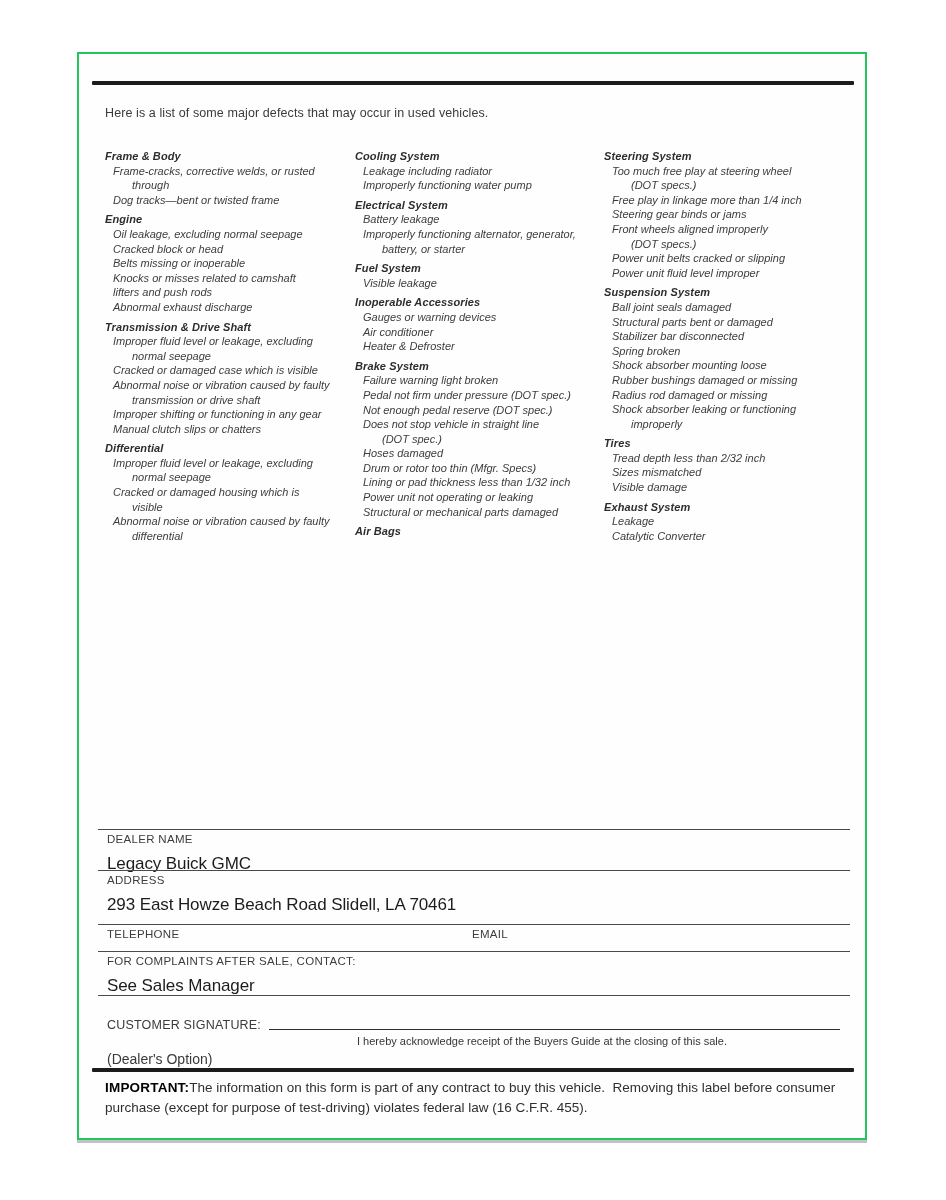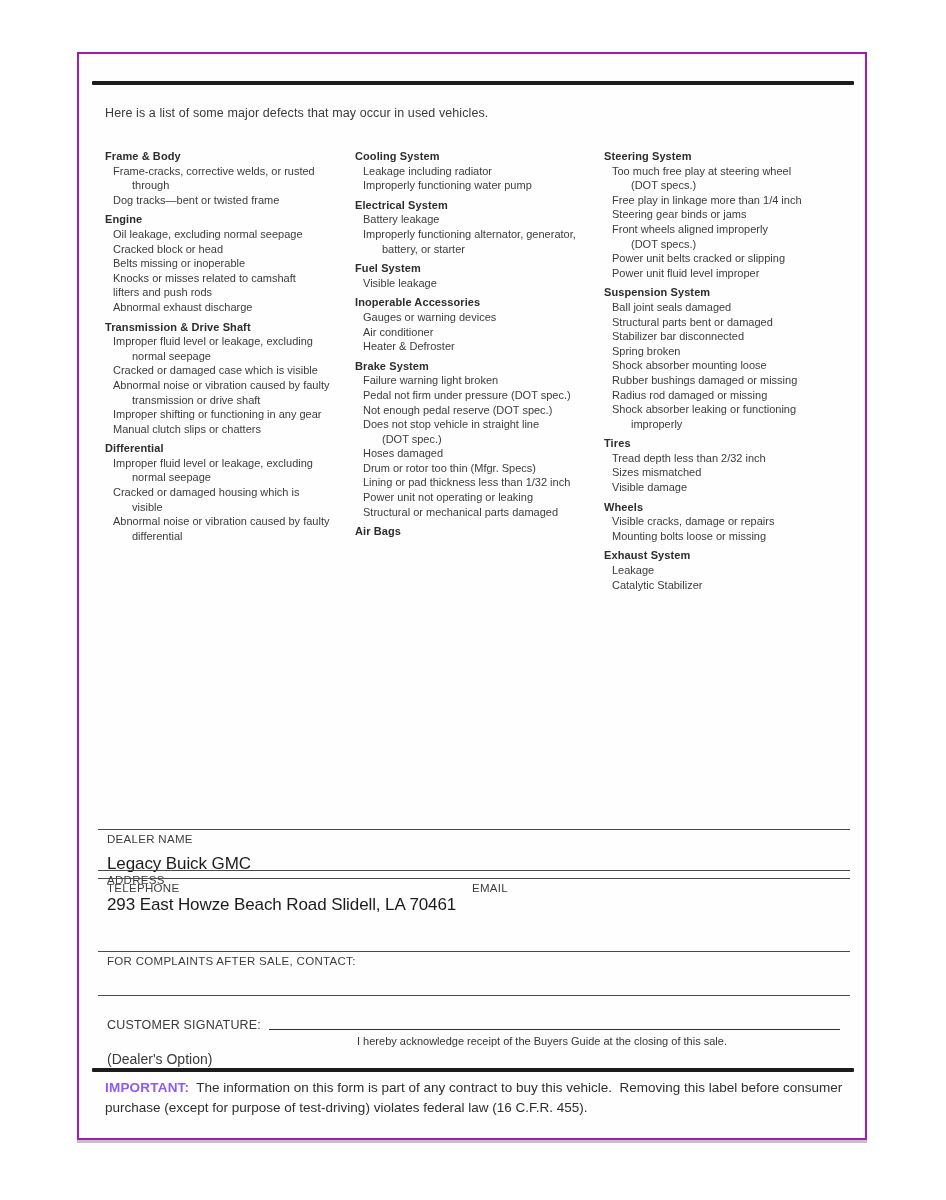--- a/index.html
+++ b/index.html
@@ -3,39 +3,39 @@
 <meta charset="utf-8">
 <style>
   html,body{margin:0;padding:0;}
   body{
     width:946px;height:1200px;position:relative;background:#ffffff;
     font-family:"Liberation Sans","DejaVu Sans",sans-serif;
     color:#383838;overflow:hidden;
   }
   .frame{
     position:absolute;left:77px;top:52px;width:786px;height:1084px;
-    border:2px solid #a21caf;background:#fefefe;
+    border:2px solid #22c55e;background:#fefefe;
     box-shadow:0 3px 0 rgba(120,120,120,.45);
   }
   .rule{position:absolute;background:#1c1c1c;height:4px;border-radius:1px;}
   .rule.top{left:13px;width:762px;top:27px;}
   .rule.mid{left:13px;width:762px;top:1014px;height:4px;}
   .intro{
     position:absolute;left:26px;top:52px;margin:0;
     font-size:12.5px;color:#3a3a3a;letter-spacing:.1px;
   }
   .columns{
     position:absolute;left:26px;top:95px;right:8px;
     display:flex;align-items:flex-start;
   }
   .col{flex:0 0 auto;}
   .col.c0{width:250px;}
   .col.c1{width:249px;}
   .col.c2{width:240px;}
-  .sec{margin:0;}
+  .sec{margin:0;font-style:italic;}
   .sec + .sec{margin-top:5px;}
   .sec-title{
     font-size:11px;font-weight:bold;color:#2d2d2d;line-height:14.6px;
     letter-spacing:.1px;white-space:nowrap;
   }
   .dline{font-size:11px;line-height:14.6px;color:#3c3c3c;white-space:nowrap;}
   .dline.i1{padding-left:8px;}
   .dline.i2{padding-left:27px;}
 
   .field-row{
@@ -57,21 +57,21 @@
   .sig-label{font-size:12.5px;color:#3a3a3a;white-space:nowrap;letter-spacing:.2px;}
   .sig-line{flex:1 1 auto;border-bottom:1.5px solid #2e2e2e;margin:0 0 2px 8px;height:12px;}
   .sig-sub{position:relative;margin-top:3px;height:16px;}
   .sig-option{font-size:14px;color:#3a3a3a;position:absolute;left:0;top:16px;}
   .sig-ack{font-size:11px;color:#353535;position:absolute;left:250px;top:0;white-space:nowrap;}
 
   .important{
     position:absolute;left:26px;top:1024px;width:748px;margin:0;
     font-size:13.5px;line-height:20px;color:#2f2f2f;white-space:pre-wrap;
   }
-  .important b{color:#8b5cf6;margin-right:7px;letter-spacing:.2px;}
+  .important b{color:#000000;letter-spacing:.2px;}
 </style>
 </head>
 <body>
 
 <div class="frame">
 
   <div class="rule top"></div>
 
   <p class="intro">Here is a list of some major defects that may occur in used vehicles.</p>
 
@@ -175,47 +175,43 @@
           <div class="dline i1">Shock absorber leaking or functioning</div>
           <div class="dline i2">improperly</div>
         </div>
         <div class="sec">
           <div class="sec-title">Tires</div>
           <div class="dline i1">Tread depth less than 2/32 inch</div>
           <div class="dline i1">Sizes mismatched</div>
           <div class="dline i1">Visible damage</div>
         </div>
         <div class="sec">
-          <div class="sec-title">Wheels</div>
-          <div class="dline i1">Visible cracks, damage or repairs</div>
-          <div class="dline i1">Mounting bolts loose or missing</div>
-        </div>
-        <div class="sec">
           <div class="sec-title">Exhaust System</div>
           <div class="dline i1">Leakage</div>
-          <div class="dline i1">Catalytic Stabilizer</div>
+          <div class="dline i1">Catalytic Converter</div>
         </div>
       </div>
     </div>
 
   <div id="fields">
       <div class="field-row" style="top: 775px;">
         <div class="field-label">DEALER NAME</div>
         <div class="field-value">Legacy Buick GMC</div>
       </div>
       <div class="field-row" style="top: 816px;">
         <div class="field-label">ADDRESS</div>
         <div class="field-value">293 East Howze Beach Road Slidell, LA 70461</div>
       </div>
-      <div class="field-row" style="top: 824px;">
+      <div class="field-row" style="top: 870px;">
         <div class="field-label">TELEPHONE</div>
         <div class="field-label second">EMAIL</div>
       </div>
       <div class="field-row" style="top: 897px;">
         <div class="field-label">FOR COMPLAINTS AFTER SALE, CONTACT:</div>
+        <div class="field-value">See Sales Manager</div>
       </div>
     </div>
   <div class="closing-line" style="top:941px"></div>
 
   <div class="sig-block">
     <div class="sig-row">
       <span class="sig-label">CUSTOMER SIGNATURE:</span>
       <span class="sig-line"></span>
     </div>
     <div class="sig-sub">

